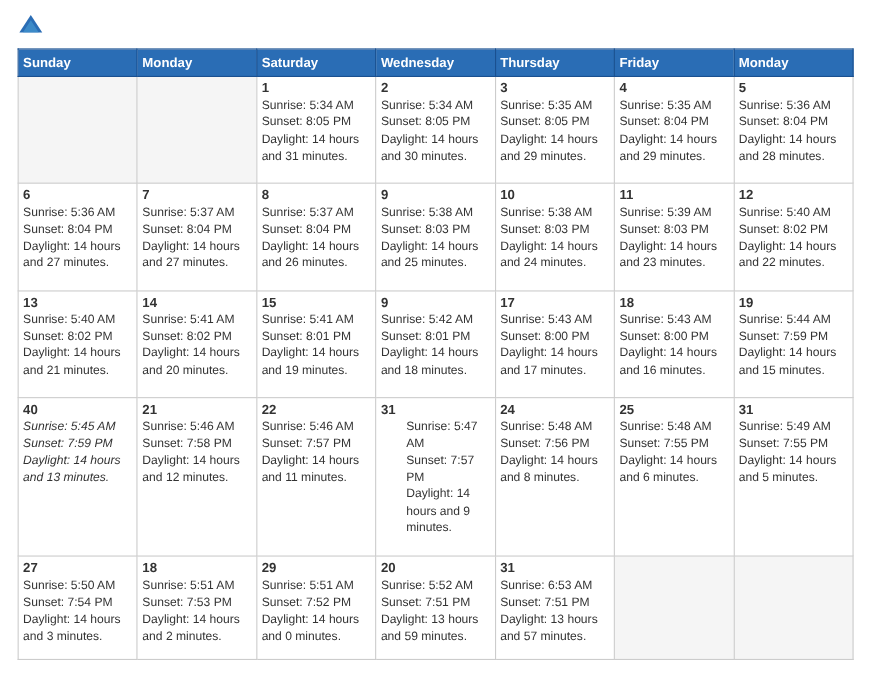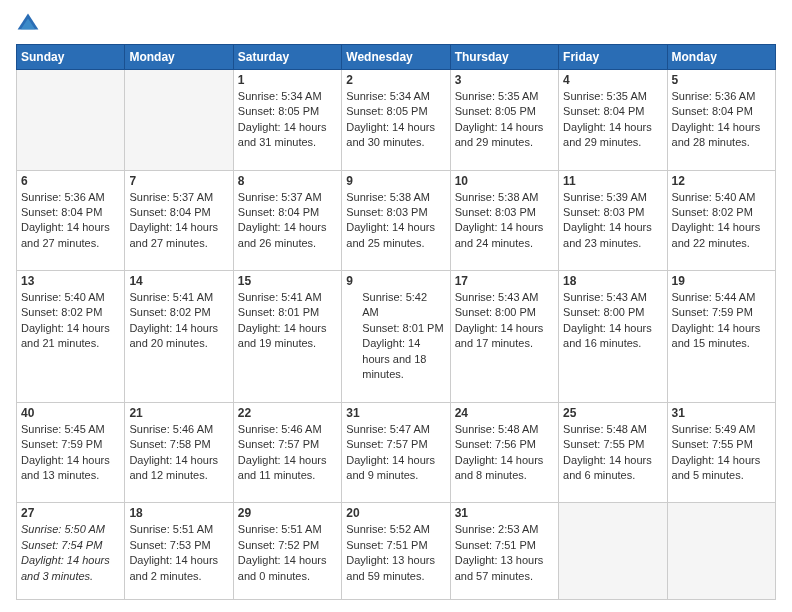--- a/index.html
+++ b/index.html
@@ -232,21 +232,21 @@
 Daylight: 14 hours and 20 minutes.</div>
           </td>
           <td>
             <span class="day-num">15</span>
             <div class="day-info" style="white-space: pre-line;">Sunrise: 5:41 AM
 Sunset: 8:01 PM
 Daylight: 14 hours and 19 minutes.</div>
           </td>
           <td>
             <span class="day-num">9</span>
-            <div class="day-info" style="white-space: pre-line; margin-left: 16px;">Sunrise: 5:42 AM
+            <div class="day-info" style="white-space: pre-line;">Sunrise: 5:42 AM
 Sunset: 8:01 PM
 Daylight: 14 hours and 18 minutes.</div>
           </td>
           <td>
             <span class="day-num">17</span>
             <div class="day-info" style="white-space: pre-line;">Sunrise: 5:43 AM
 Sunset: 8:00 PM
 Daylight: 14 hours and 17 minutes.</div>
           </td>
           <td>
@@ -258,39 +258,39 @@
           <td>
             <span class="day-num">19</span>
             <div class="day-info" style="white-space: pre-line;">Sunrise: 5:44 AM
 Sunset: 7:59 PM
 Daylight: 14 hours and 15 minutes.</div>
           </td>
         </tr>
         <tr class="week-row">
           <td>
             <span class="day-num">40</span>
-            <div class="day-info" style="white-space: pre-line;">Sunrise: 5:45 AM
+            <div class="day-info" style="white-space: pre-line; font-style: italic;">Sunrise: 5:45 AM
 Sunset: 7:59 PM
 Daylight: 14 hours and 13 minutes.</div>
           </td>
           <td>
             <span class="day-num">21</span>
             <div class="day-info" style="white-space: pre-line;">Sunrise: 5:46 AM
 Sunset: 7:58 PM
 Daylight: 14 hours and 12 minutes.</div>
           </td>
           <td>
             <span class="day-num">22</span>
             <div class="day-info" style="white-space: pre-line;">Sunrise: 5:46 AM
 Sunset: 7:57 PM
 Daylight: 14 hours and 11 minutes.</div>
           </td>
           <td>
             <span class="day-num">31</span>
-            <div class="day-info" style="white-space: pre-line;">Sunrise: 5:47 AM
+            <div class="day-info" style="white-space: pre-line; margin-left: 23px;">Sunrise: 5:47 AM
 Sunset: 7:57 PM
 Daylight: 14 hours and 9 minutes.</div>
           </td>
           <td>
             <span class="day-num">24</span>
             <div class="day-info" style="white-space: pre-line;">Sunrise: 5:48 AM
 Sunset: 7:56 PM
 Daylight: 14 hours and 8 minutes.</div>
           </td>
           <td>
@@ -302,21 +302,21 @@
           <td>
             <span class="day-num">31</span>
             <div class="day-info" style="white-space: pre-line;">Sunrise: 5:49 AM
 Sunset: 7:55 PM
 Daylight: 14 hours and 5 minutes.</div>
           </td>
         </tr>
         <tr class="last-row">
           <td>
             <span class="day-num">27</span>
-            <div class="day-info" style="white-space: pre-line; font-style: italic;">Sunrise: 5:50 AM
+            <div class="day-info" style="white-space: pre-line;">Sunrise: 5:50 AM
 Sunset: 7:54 PM
 Daylight: 14 hours and 3 minutes.</div>
           </td>
           <td>
             <span class="day-num">18</span>
             <div class="day-info" style="white-space: pre-line;">Sunrise: 5:51 AM
 Sunset: 7:53 PM
 Daylight: 14 hours and 2 minutes.</div>
           </td>
           <td>
@@ -326,21 +326,21 @@
 Daylight: 14 hours and 0 minutes.</div>
           </td>
           <td>
             <span class="day-num">20</span>
             <div class="day-info" style="white-space: pre-line;">Sunrise: 5:52 AM
 Sunset: 7:51 PM
 Daylight: 13 hours and 59 minutes.</div>
           </td>
           <td>
             <span class="day-num">31</span>
-            <div class="day-info" style="white-space: pre-line;">Sunrise: 2:53 AM
+            <div class="day-info" style="white-space: pre-line;">Sunrise: 6:53 AM
 Sunset: 7:51 PM
 Daylight: 13 hours and 57 minutes.</div>
           </td>
           <td class="empty"></td>
           <td class="empty"></td>
         </tr>
       </tbody>
   </table>
 </div>
 

